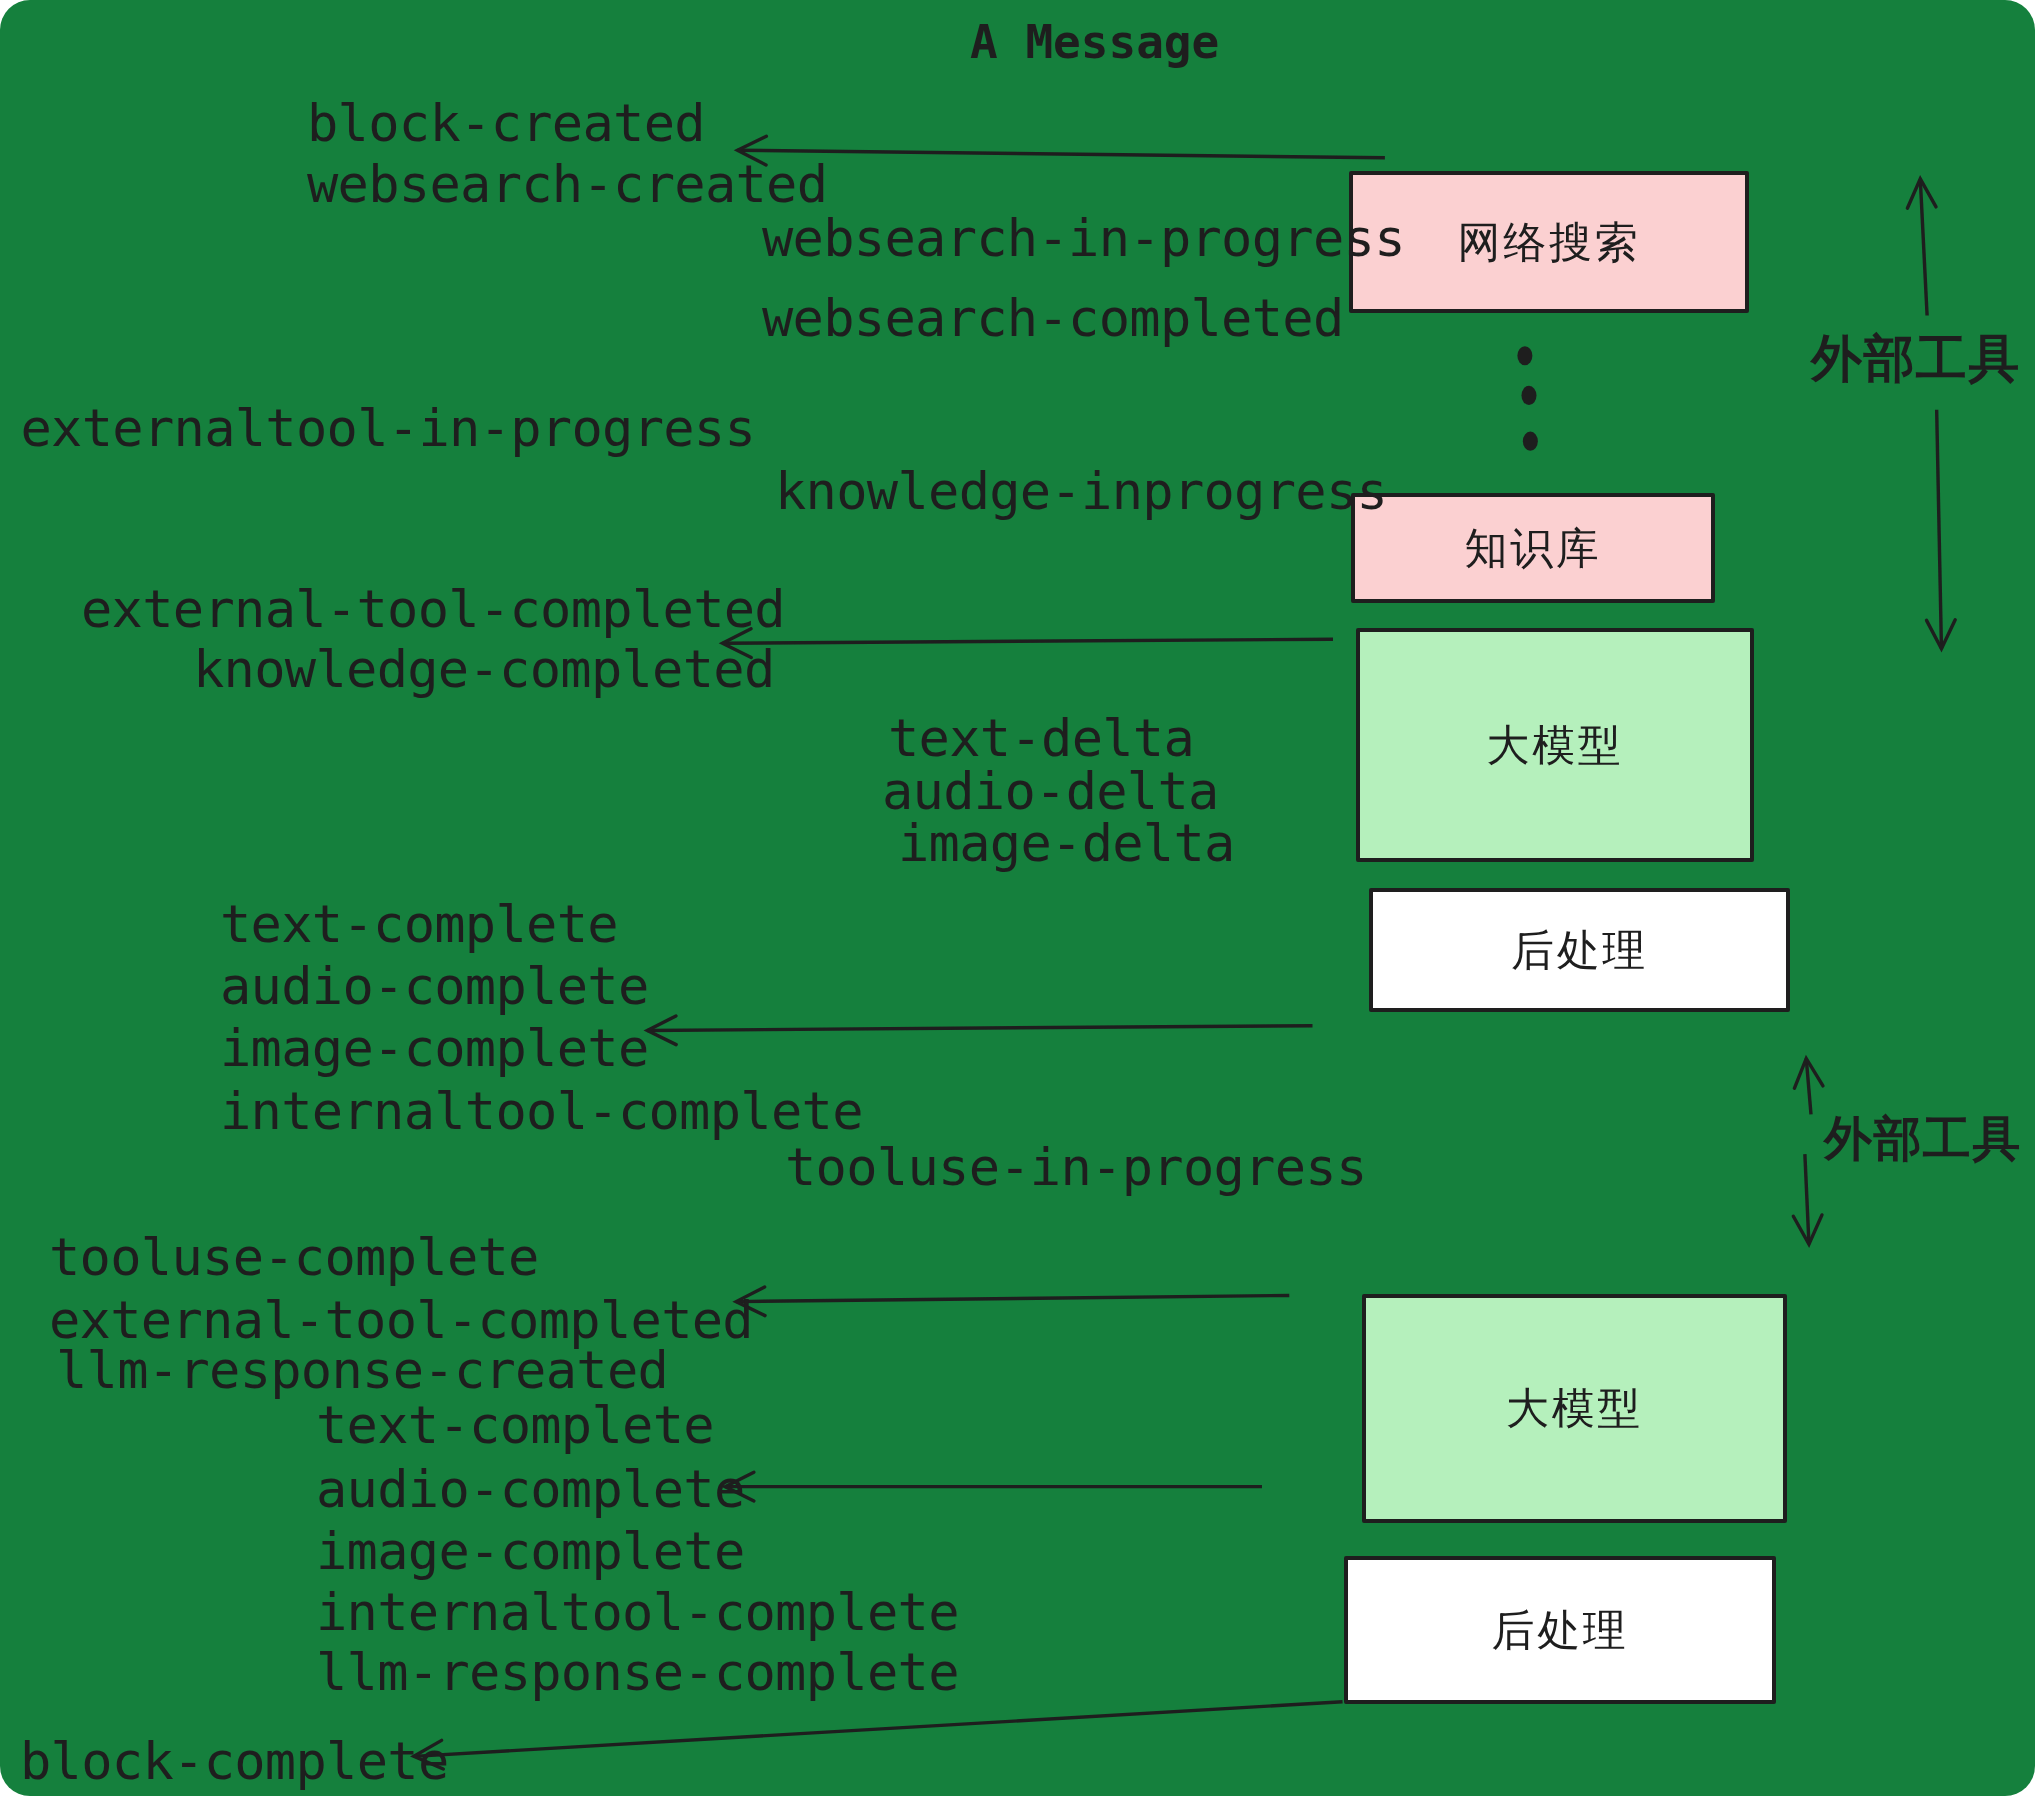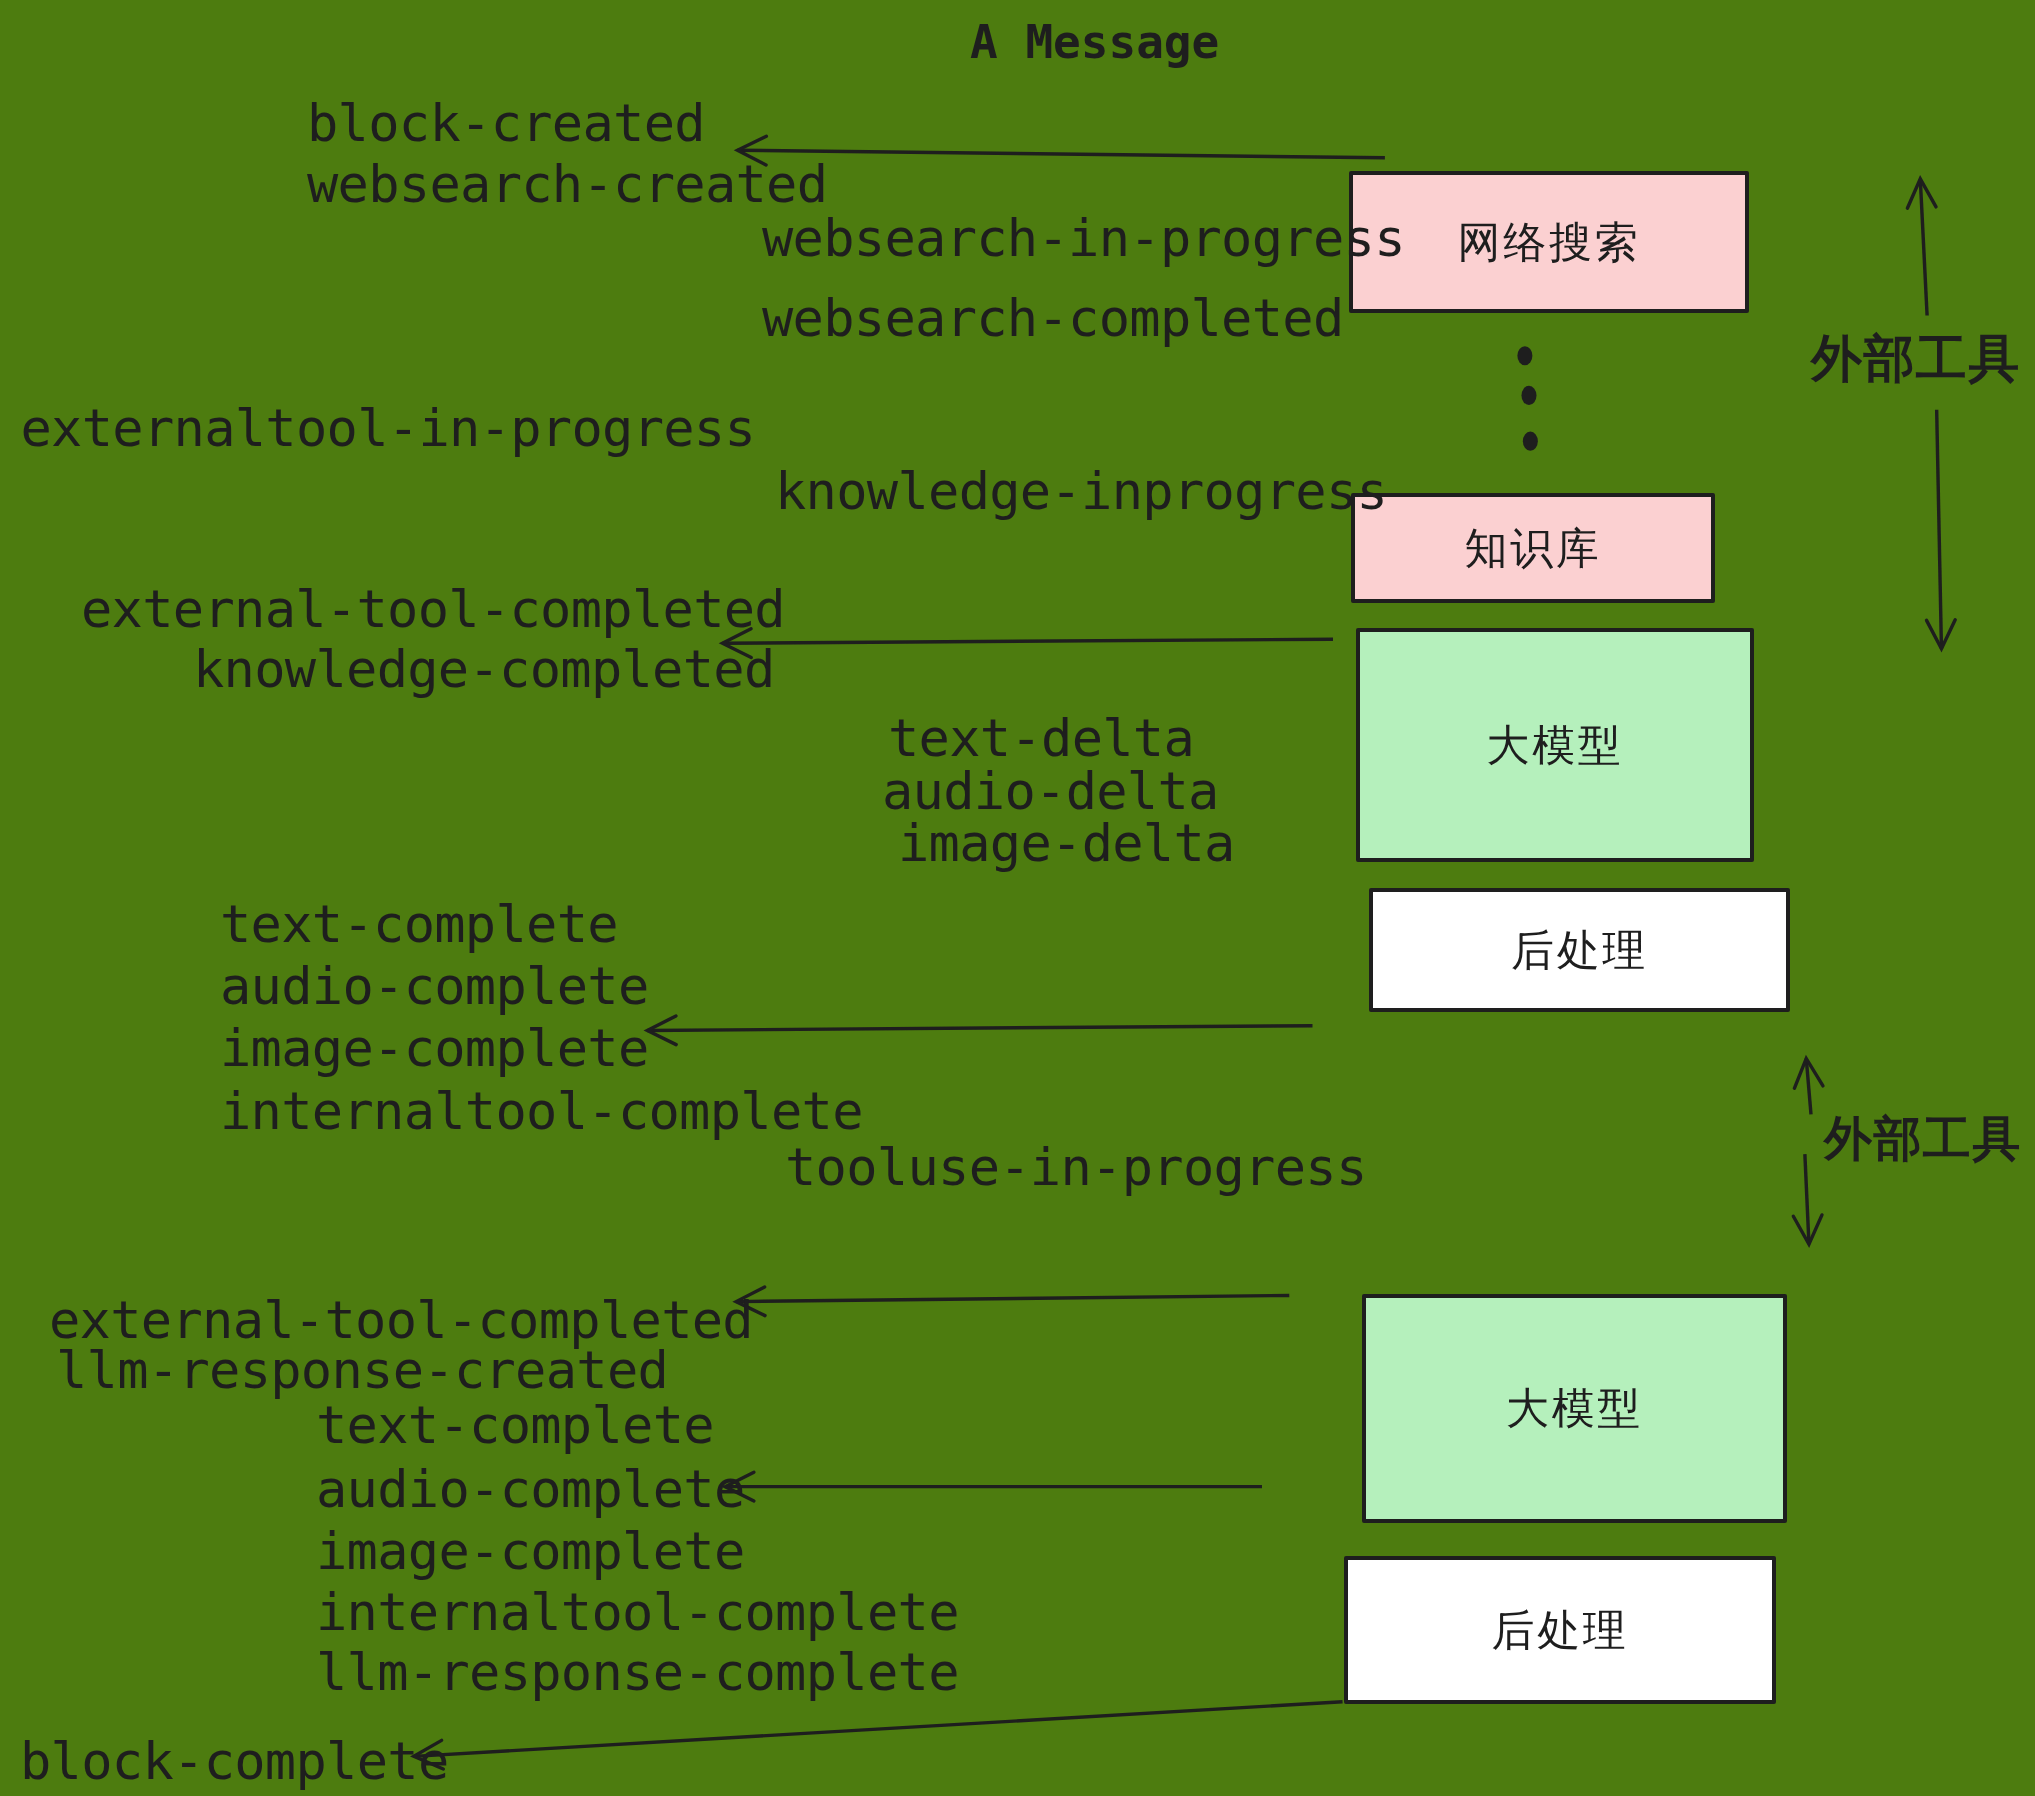--- a/index.html
+++ b/index.html
@@ -1,22 +1,23 @@
 <!DOCTYPE html>
 <html style="font-size:11px"><head>
 <meta charset="utf-8">
 <style>
   html,body{margin:0;padding:0;background:#ffffff;}
   #canvas{
     position:relative;
     width:2035px;height:1796px;
-    background:#4d7c0f;
+    background:#15803d;
     font-family:"DejaVu Sans Mono", monospace;
     color:#1e1e1e;
     overflow:hidden;
+    border-radius:30px;
   }
   .evt{
     position:absolute;
     font-size:52px;
     line-height:1;
     white-space:nowrap;
     letter-spacing:-0.7px;
     font-weight:500;
   }
   .title{
@@ -134,20 +135,21 @@
   <div class="evt" style="left:81px;top:583px;">external-tool-completed</div>
   <div class="evt" style="left:193px;top:643px;">knowledge-completed</div>
   <div class="evt" style="left:888px;top:712px;">text-delta</div>
   <div class="evt" style="left:882px;top:765px;">audio-delta</div>
   <div class="evt" style="left:882px;top:817px;margin-left:16px;">image-delta</div>
   <div class="evt" style="left:220px;top:898px;">text-complete</div>
   <div class="evt" style="left:220px;top:960px;">audio-complete</div>
   <div class="evt" style="left:220px;top:1022px;">image-complete</div>
   <div class="evt" style="left:220px;top:1085px;">internaltool-complete</div>
   <div class="evt" style="left:785px;top:1141px;">tooluse-in-progress</div>
+  <div class="evt" style="left:49px;top:1231px;">tooluse-complete</div>
   <div class="evt" style="left:49px;top:1294px;">external-tool-completed</div>
   <div class="evt" style="left:56px;top:1344px;">llm-response-created</div>
   <div class="evt" style="left:316px;top:1399px;">text-complete</div>
   <div class="evt" style="left:316px;top:1463px;">audio-complete</div>
   <div class="evt" style="left:316px;top:1525px;">image-complete</div>
   <div class="evt" style="left:316px;top:1586px;">internaltool-complete</div>
   <div class="evt" style="left:316px;top:1646px;">llm-response-complete</div>
   <div class="evt" style="left:20px;top:1735px;">block-complete</div>
 
 </div>

